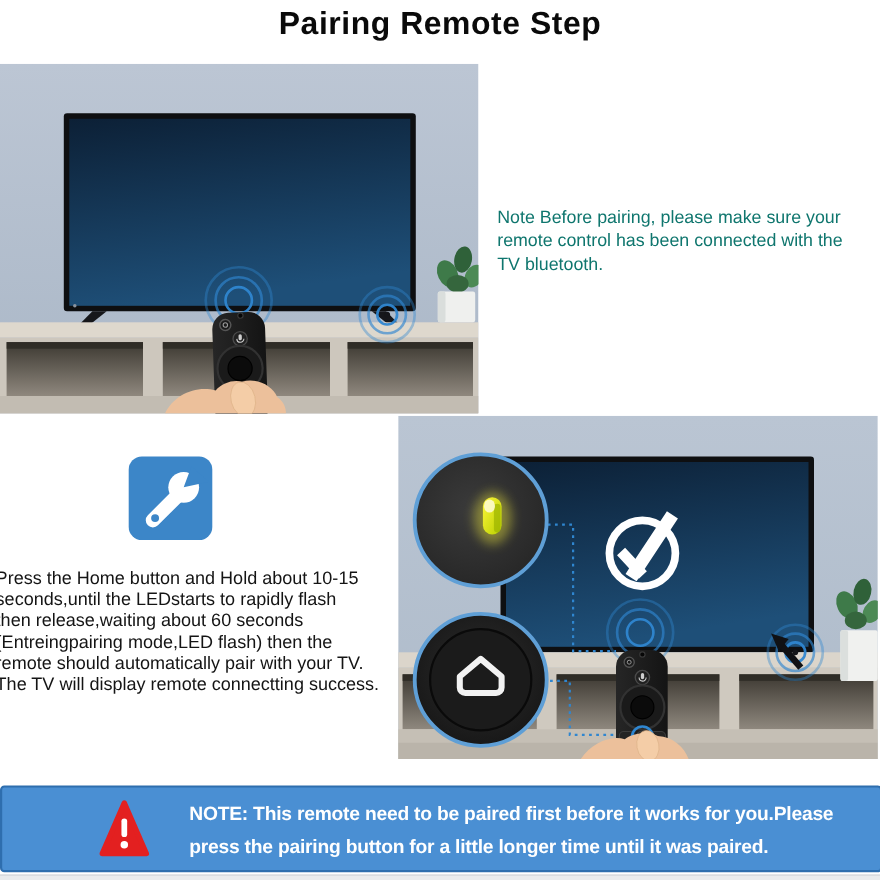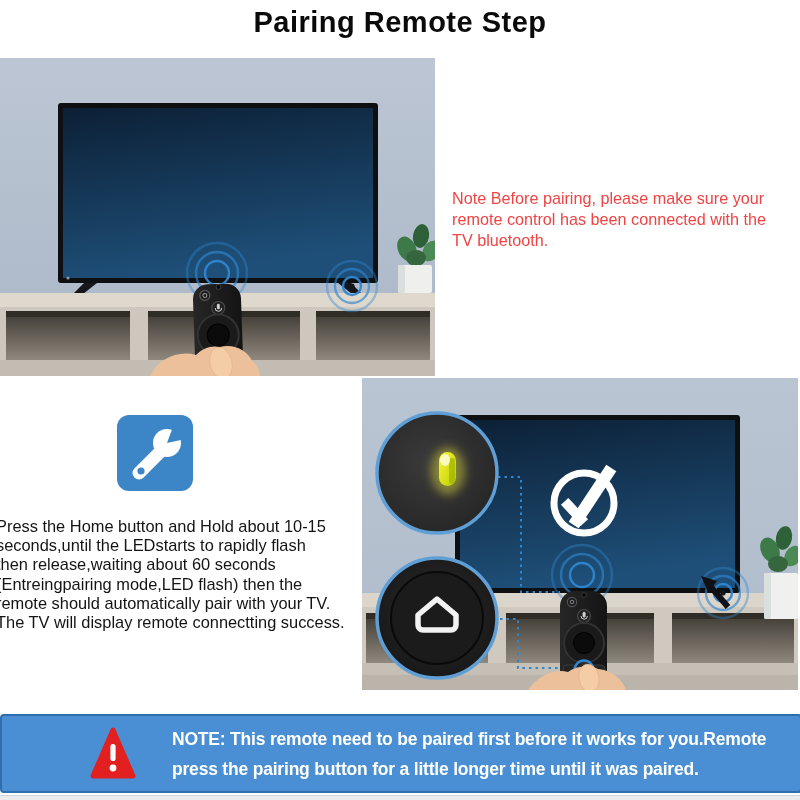--- a/index.html
+++ b/index.html
@@ -9,21 +9,21 @@
   }
   .title{
     position:absolute;top:0;left:0;width:100%;text-align:center;
     font-size:29px;font-weight:700;color:#0a0a0a;letter-spacing:.5px;line-height:44px;
   }
   .photo{position:absolute;display:block;}
   .photo-left{left:0;top:58px;}
   .photo-right{left:362px;top:378px;}
   .note-text{
     position:absolute;left:452px;top:188px;width:345px;
-    font-size:16.2px;line-height:20.8px;color:#ef4444;white-space:pre-line;
+    font-size:16.2px;line-height:20.8px;color:#0f766e;white-space:pre-line;
   }
   .steps-text{
     position:absolute;left:-4px;top:517px;width:365px;
     font-size:16.4px;line-height:19.2px;color:#141414;white-space:pre-line;
   }
   .wrench-badge{position:absolute;left:115px;top:413px;width:80px;height:80px;}
   .banner{
     position:absolute;left:0px;top:714px;width:798px;height:75px;
     background:var(--c-banner_bg,#4a8fd3);
     border:2px solid var(--c-banner_border,#2e6eae);
@@ -275,18 +275,18 @@
       <path d="M215,142 L246,95" stroke="#ffffff" stroke-width="12" stroke-linecap="square" fill="none"></path>
     </g>
   </svg>
 
   <div class="banner">
     <svg class="warn-icon" width="46" height="60" viewBox="0 0 46 60">
       <path d="M23,6 L43,52 H3 Z" fill="var(--c-warning_red,#e32020)" stroke="var(--c-warning_red,#e32020)" stroke-width="5" stroke-linejoin="round"></path>
       <rect x="20.4" y="20" width="5.2" height="17" rx="2.6" fill="#ffffff"></rect>
       <circle cx="23" cy="44" r="3.4" fill="#ffffff"></circle>
     </svg>
-    <div class="banner-text">NOTE: This remote need to be paired first before it works for you.Remote
+    <div class="banner-text">NOTE: This remote need to be paired first before it works for you.Please
 press the pairing button for a little longer time until it was paired.</div>
   </div>
   <div class="banner-strip"></div>
 
 </div>
 
 </body></html>

